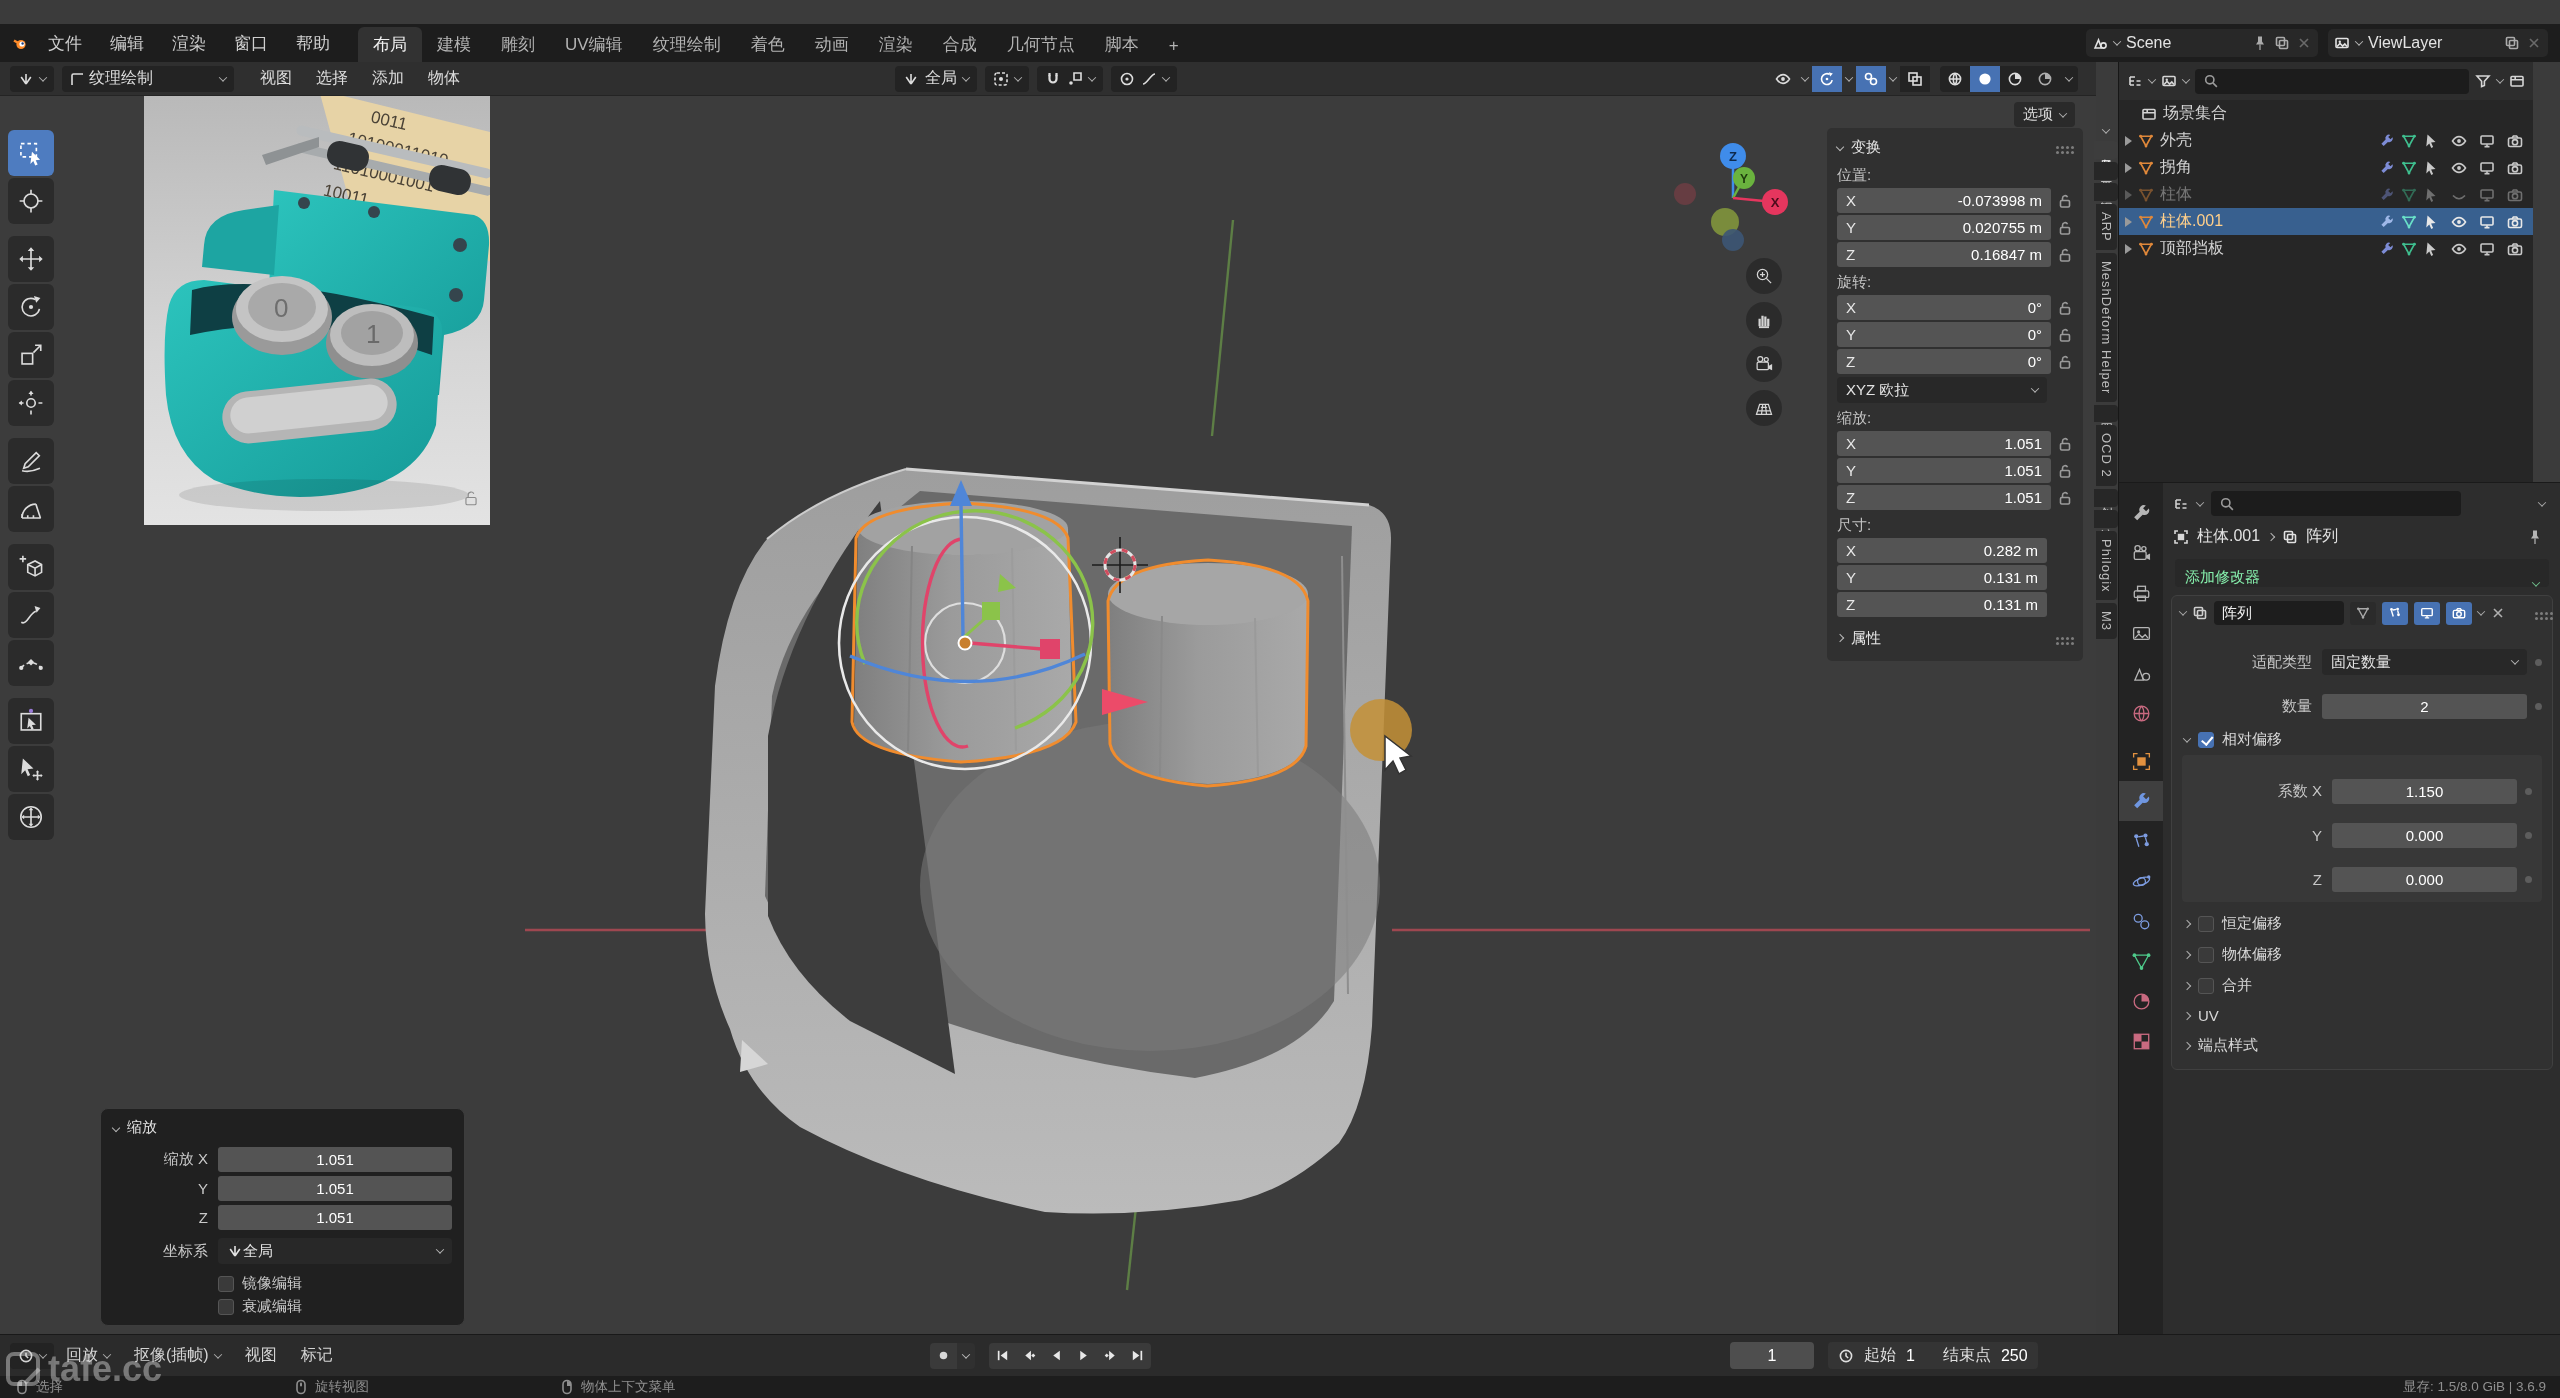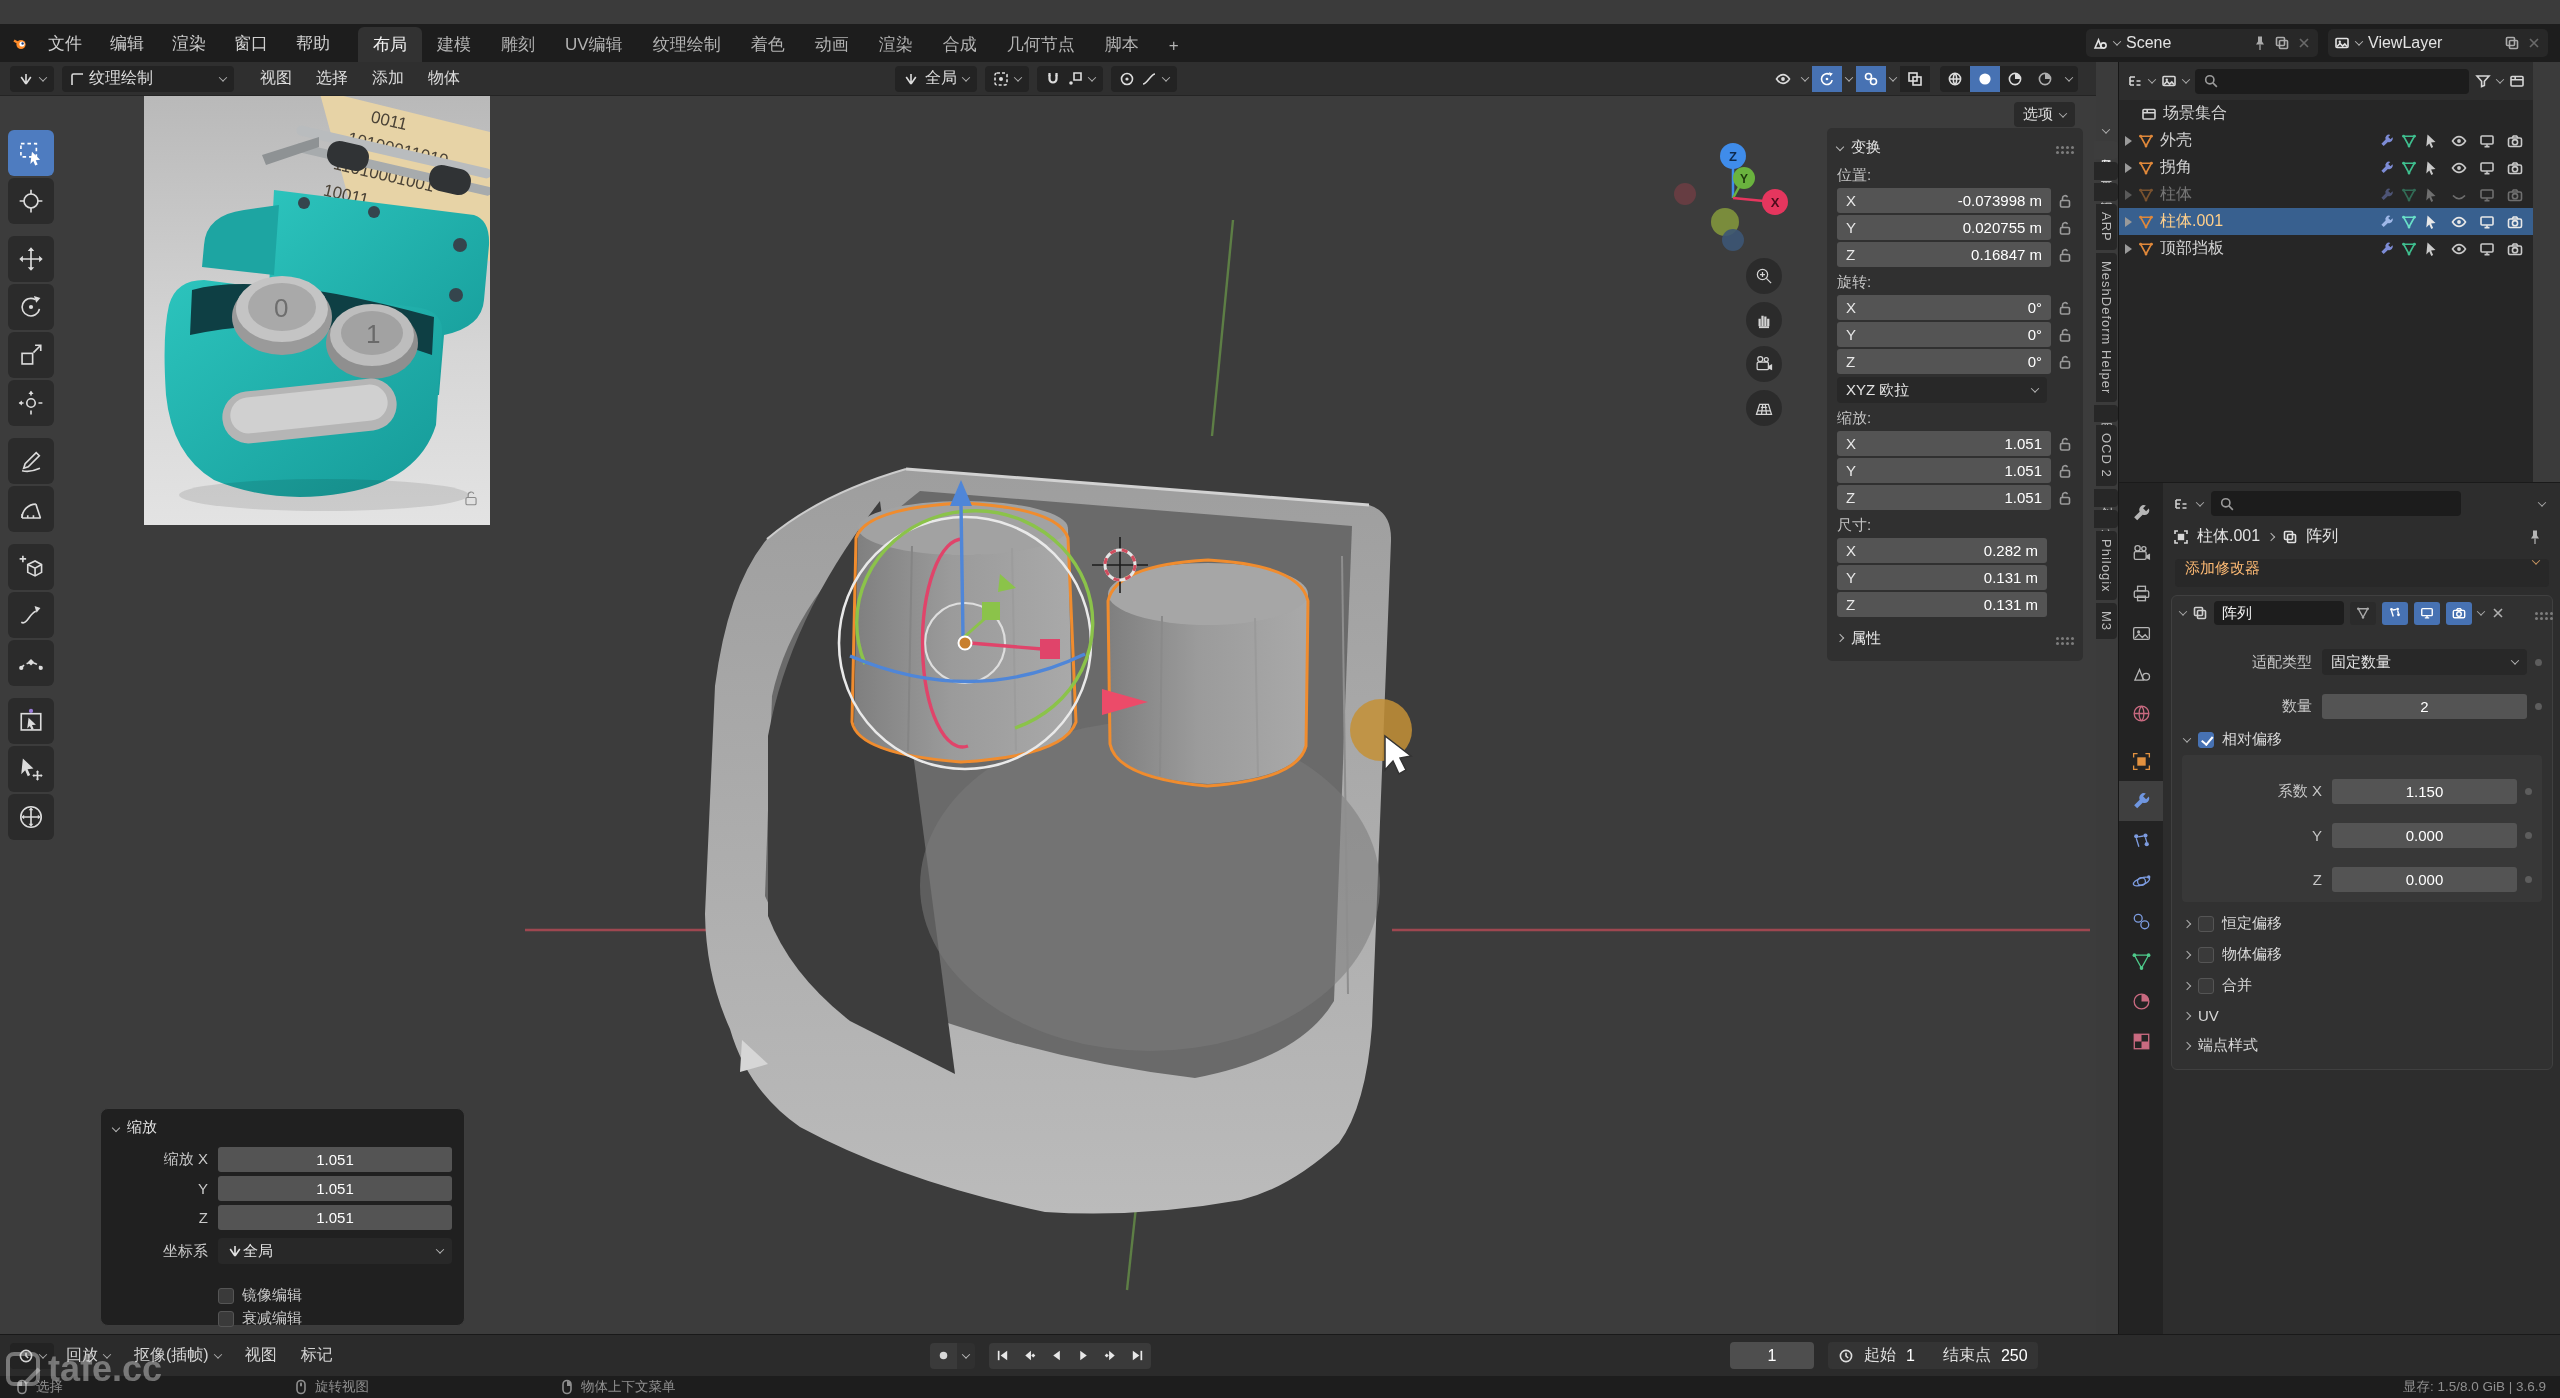--- a/index.html
+++ b/index.html
@@ -72,21 +72,21 @@
 .datac{color:#3fbf8f}
 
 .props{position:absolute;left:0;top:420px;width:442px;bottom:0;background:#2d2d2d;border-top:1px solid #1a1a1a}
 .pstrip{position:absolute;left:0;top:0;width:44px;height:852px;background:#232323}
 .pstrip .pic{width:44px;height:40px;display:flex;align-items:center;justify-content:center}
 .pstrip .pic svg{width:21px;height:21px}
 .pstrip .pic.active{background:#3f3f3f}
 .pbody{position:absolute;left:44px;top:0;right:0;bottom:0;font-size:15px;color:#cfcfcf}
 .phdr{display:flex;align-items:center;gap:8px;padding:8px 10px 4px}
 .crumb{display:flex;align-items:center;gap:8px;padding:6px 10px;font-size:16px;color:#e2e2e2}
-.addmod{margin:6px 12px;height:28px;background:#282828;border-radius:4px;display:flex;align-items:flex-start;padding:0 10px;color:#fdba74}
+.addmod{margin:6px 12px;height:28px;background:#282828;border-radius:4px;display:flex;align-items:flex-end;padding:0 10px;color:#86efac}
 .modbox{margin:8px 8px;border:1px solid #404040;border-radius:6px;background:#313131;padding-bottom:8px}
 .modhdr{display:flex;align-items:center;gap:6px;padding:5px 8px}
 .namefld{width:130px;height:24px;background:#1d1d1d;border-radius:4px;display:flex;align-items:center;padding:0 8px;color:#eee}
 .mtog{width:26px;height:23px;border-radius:3px;background:#2b2b2b;display:flex;align-items:center;justify-content:center;color:#a9a9a9}
 .mtog.on{background:#4772b3;color:#fff}
 .mrow{display:flex;align-items:center;margin:19px 10px 5px 0}
 .mrow .lbl{width:150px;text-align:right;padding-right:10px;color:#c6c6c6}
 .mrow .ctr{flex:1;display:flex}
 .mrow .fld{height:25px}
 .decor{width:7px;height:7px;border-radius:50%;background:#5d5d5d;margin-left:8px;flex:none}
@@ -965,21 +965,21 @@
       <div class="oprow" style="margin-top:8px">
         <span class="lbl">坐标系</span>
         <div class="npdd" style="flex:1;margin:0">
           <svg class="ic">
               <use href="#i-axis"></use>
             </svg>
           <span>全局</span>
           <span class="chev" style="margin-left:auto"></span>
         </div>
       </div>
-      <div class="oprow" style="margin-top:22px">
+      <div class="oprow" style="margin-top:10px">
         <span class="lbl"></span>
         <span class="cb"></span>
         <span style="margin-left:8px">镜像编辑</span>
       </div>
       <div class="oprow">
         <span class="lbl"></span>
         <span class="cb"></span>
         <span style="margin-left:8px">衰减编辑</span>
       </div>
     </div>

